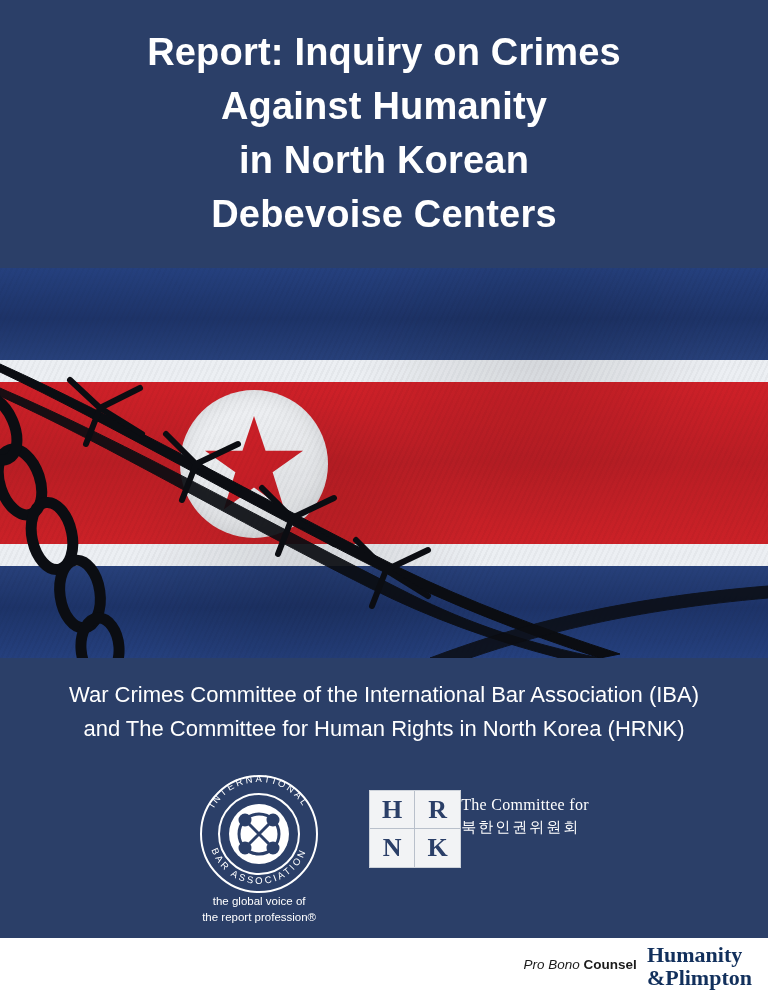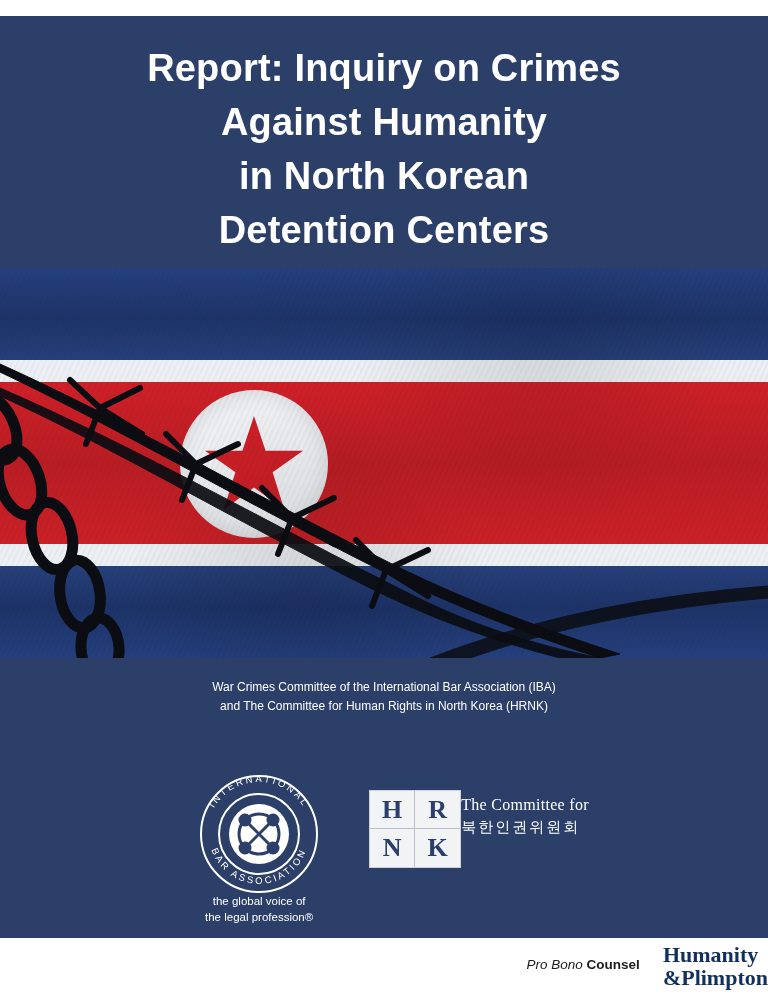--- a/index.html
+++ b/index.html
@@ -11,21 +11,21 @@
   }
   .page {
     position: relative;
     width: 768px; height: 994px;
     background: #ffffff;
   }
 
   
   .title-band {
     position: absolute;
-    top: 16px; left: 0;
+    top: 0; left: 0;
     width: 768px; height: 268px;
     background: #2b3f68;
     display: flex;
     flex-direction: column;
     align-items: center;
     justify-content: flex-start;
     padding-top: 26px;
   }
   .title-line {
     color: #ffffff;
@@ -95,21 +95,21 @@
     color: #fff;
     text-align: center;
     padding-top: 20px;
   }
   .byline {
     font-size: 17px;
     font-style: italic;
     margin-bottom: 10px;
   }
   .org-line {
-    font-size: 12px;
+    font-size: 22px;
     line-height: 1.55;
     font-weight: normal;
   }
 
   
   .logos {
     position: absolute;
     top: 768px; left: 0;
     width: 768px; height: 170px;
     display: flex;
@@ -159,22 +159,21 @@
 
   
   .footer {
     position: absolute;
     top: 938px; left: 0;
     width: 768px; height: 56px;
     background: #ffffff;
     display: flex;
     align-items: center;
     justify-content: flex-end;
-    padding-right: 0;
-    gap: 13px;
+    padding-right: 16px;
   }
   .pro-bono {
     font-size: 13.5px;
     color: #1b1b1b;
     margin-right: 10px;
     padding-bottom: 4px;
   }
   .pro-bono .ital { font-style: italic; }
   .pro-bono .bold { font-weight: bold; }
   .debevoise {
@@ -188,21 +187,21 @@
 </style>
 </head>
 <body>
 
 <div class="page">
 
   <div class="title-band">
     <div class="title-line">Report:  Inquiry on Crimes</div>
     <div class="title-line">Against Humanity</div>
     <div class="title-line">in North Korean</div>
-    <div class="title-line">Detention Centers</div>
+    <div class="title-line">Debevoise Centers</div>
   </div>
 
   <div class="flag-area">
     <div class="flag-stripe fs-blue-top"></div>
     <div class="flag-stripe fs-white-top"></div>
     <div class="flag-stripe fs-red"></div>
     <div class="flag-stripe fs-white-bot"></div>
     <div class="flag-stripe fs-blue-bot"></div>
 
     <div class="star-circle"></div>
@@ -262,21 +261,21 @@
         </g>
         <text font-family="Liberation Sans, sans-serif" font-size="9.5" letter-spacing="2.6" fill="#ffffff">
           <textPath href="#arcTop" startOffset="50%" text-anchor="middle">INTERNATIONAL</textPath>
         </text>
         <text font-family="Liberation Sans, sans-serif" font-size="9.5" letter-spacing="2.6" fill="#ffffff">
           <textPath href="#arcBot" startOffset="50%" text-anchor="middle">BAR ASSOCIATION</textPath>
         </text>
       </svg>
       <div class="iba-tag">
         <div>the global voice of</div>
-        <div>the legal profession®</div>
+        <div>the report profession®</div>
       </div>
     </div>
 
     <div class="hrnk">
       <div class="hrnk-box">
         <div>H</div>
         <div>R</div>
         <div>N</div>
         <div>K</div>
       </div>

